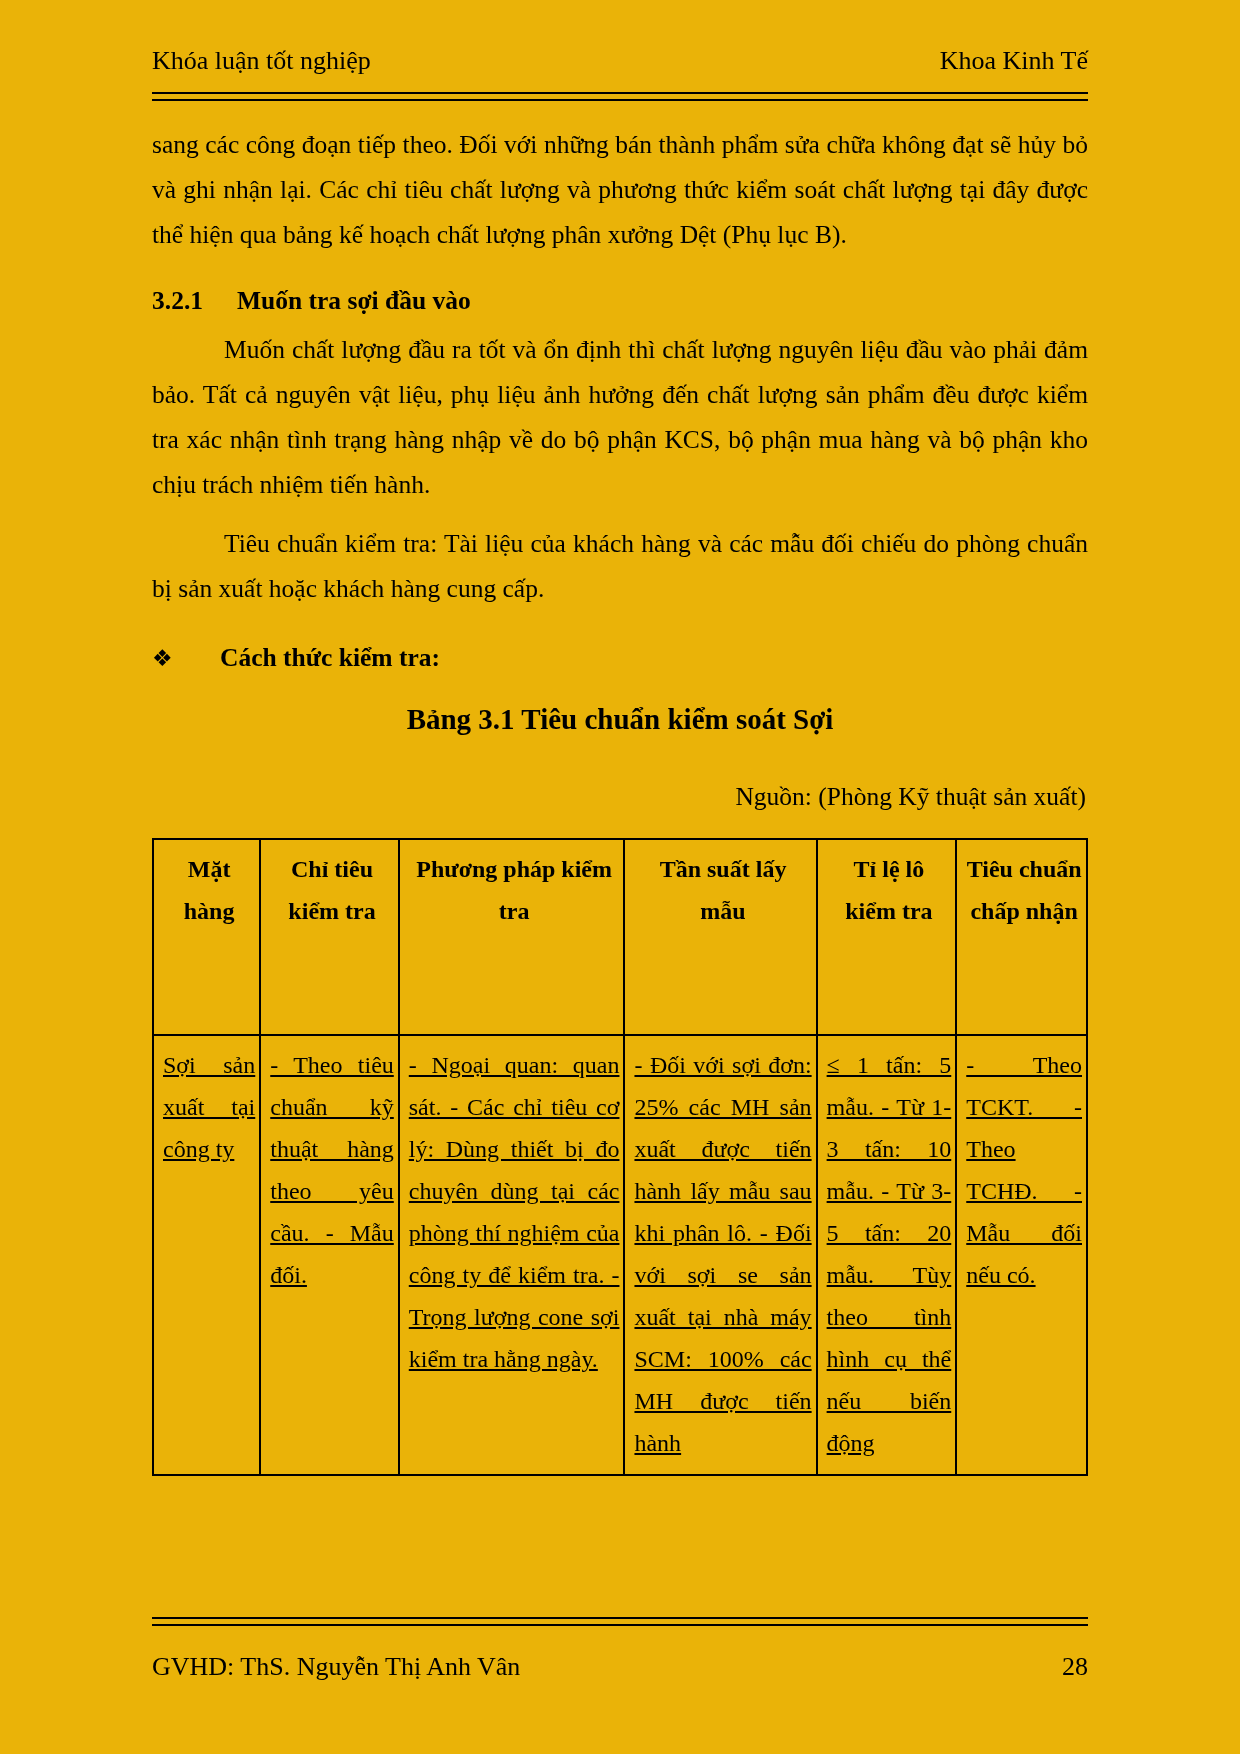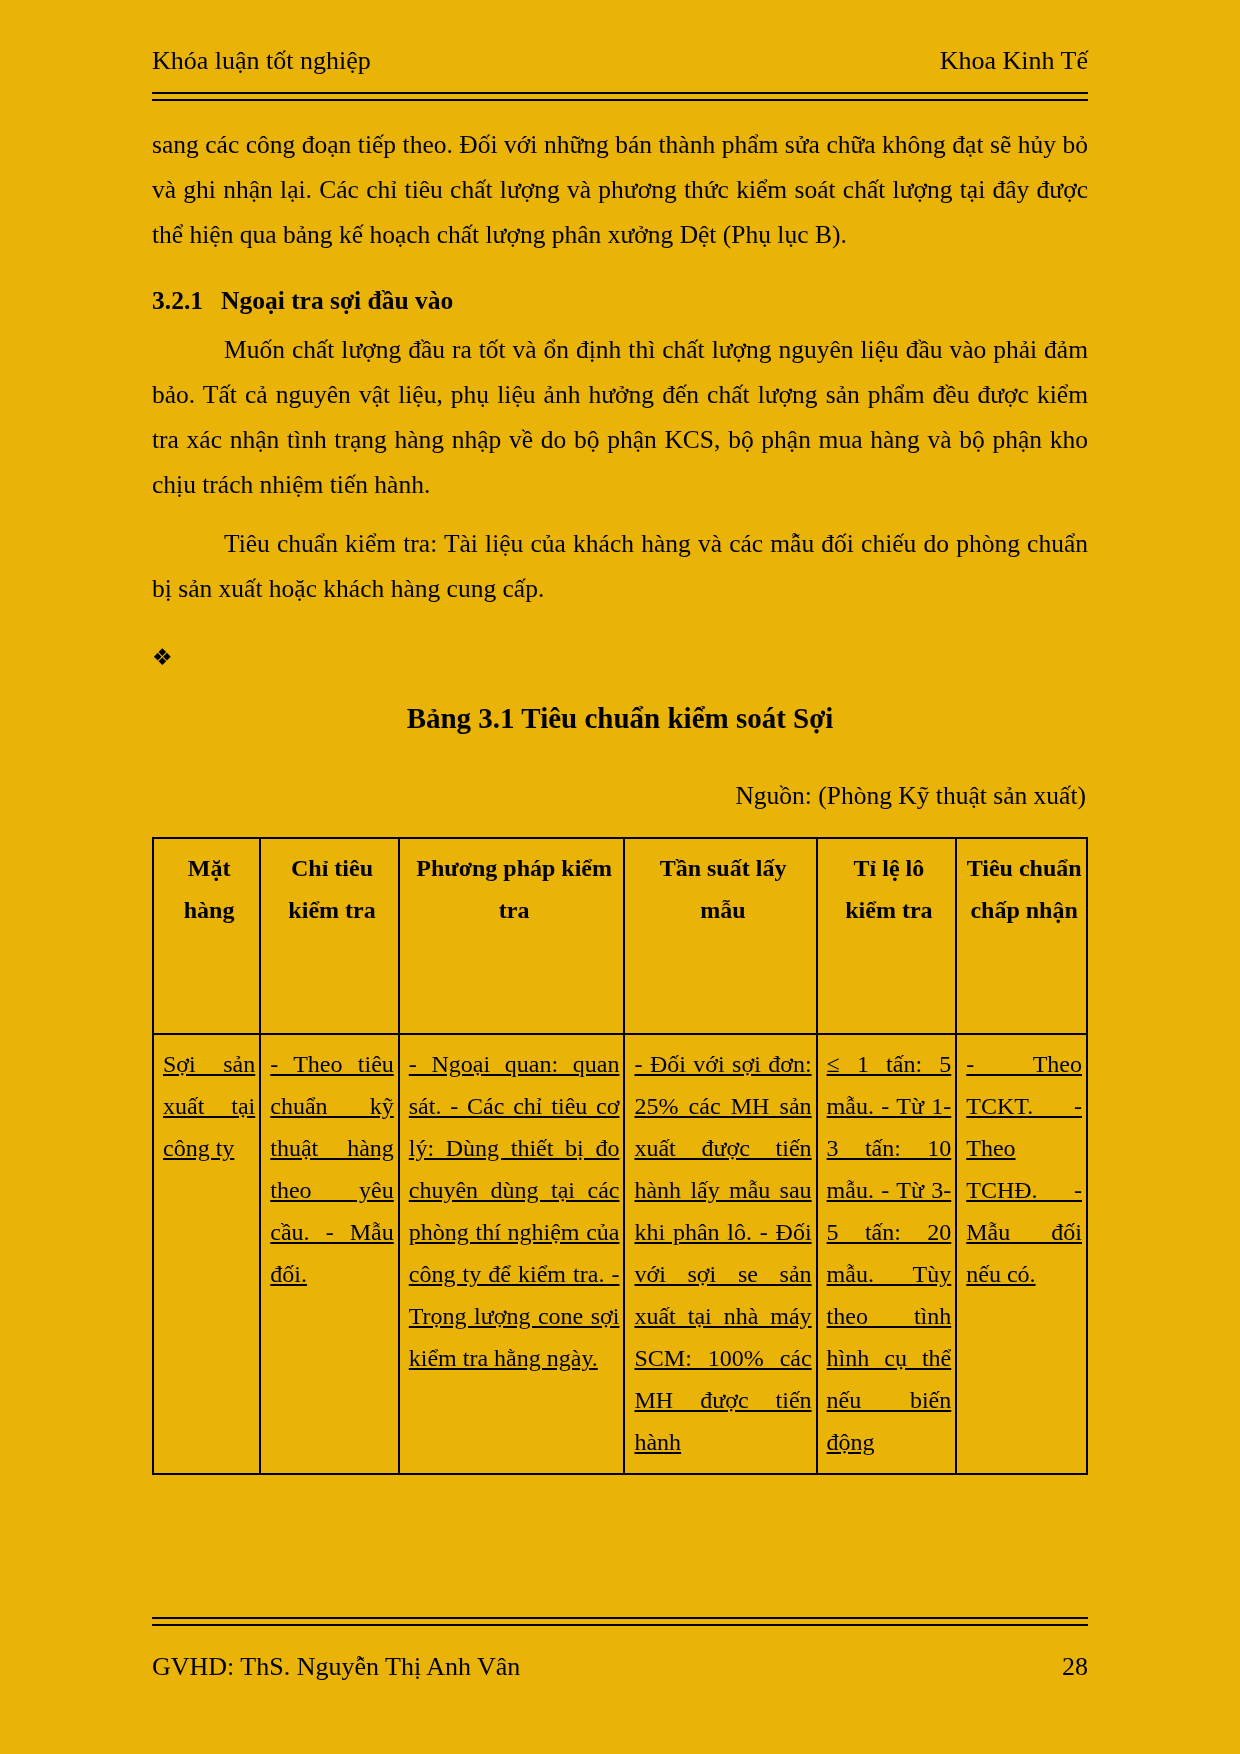--- a/index.html
+++ b/index.html
@@ -64,21 +64,21 @@
   p.indent { text-indent: 72px; }
 
   .spacer-sm { height: 14px; }
 
   h3.section-heading {
     margin: 24px 0 6px 0;
     font-size: 25.5px;
     font-weight: bold;
     line-height: 40px;
     display: flex;
-    gap: 18px;
+    gap: 34px;
   }
   h3.section-heading .num { white-space: nowrap; }
 
   .bullet-line {
     display: flex;
     align-items: baseline;
     font-size: 25.5px;
     line-height: 42px;
     font-weight: bold;
     margin-top: 26px;
@@ -179,31 +179,32 @@
     <span class="right">Khoa Kinh Tế</span>
   </div>
   <div class="header-rule"></div>
 
   <div class="content">
 
     <p class="para">sang các công đoạn tiếp theo. Đối với những bán thành phẩm sửa chữa không đạt sẽ hủy bỏ và ghi nhận lại. Các chỉ tiêu chất lượng và phương thức kiểm soát chất lượng tại đây được thể hiện qua bảng kế hoạch chất lượng phân xưởng Dệt (Phụ lục B).</p>
 
     <h3 class="section-heading">
       <span class="num">3.2.1</span>
-      <span class="txt">Ngoại tra sợi đầu vào</span>
+      <span class="txt">Muốn tra sợi đầu vào</span>
     </h3>
 
     <p class="para indent">Muốn chất lượng đầu ra tốt và ổn định thì chất lượng nguyên liệu đầu vào phải đảm bảo. Tất cả nguyên vật liệu, phụ liệu ảnh hưởng đến chất lượng sản phẩm đều được kiểm tra xác nhận tình trạng hàng nhập về do bộ phận KCS, bộ phận mua hàng và bộ phận kho chịu trách nhiệm tiến hành.</p>
 
     <div class="spacer-sm"></div>
 
     <p class="para indent">Tiêu chuẩn kiểm tra: Tài liệu của khách hàng và các mẫu đối chiếu do phòng chuẩn bị sản xuất hoặc khách hàng cung cấp.</p>
 
     <div class="bullet-line">
       <span class="bullet">❖</span>
+      <span>Cách thức kiểm tra:</span>
     </div>
 
     <div class="table-caption">Bảng 3.1 Tiêu chuẩn kiểm soát Sợi</div>
 
     <div class="table-source">Nguồn: (Phòng Kỹ thuật sản xuất)</div>
 
     <table class="std-table">
       <colgroup>
         <col class="col1">
           <col class="col2">

